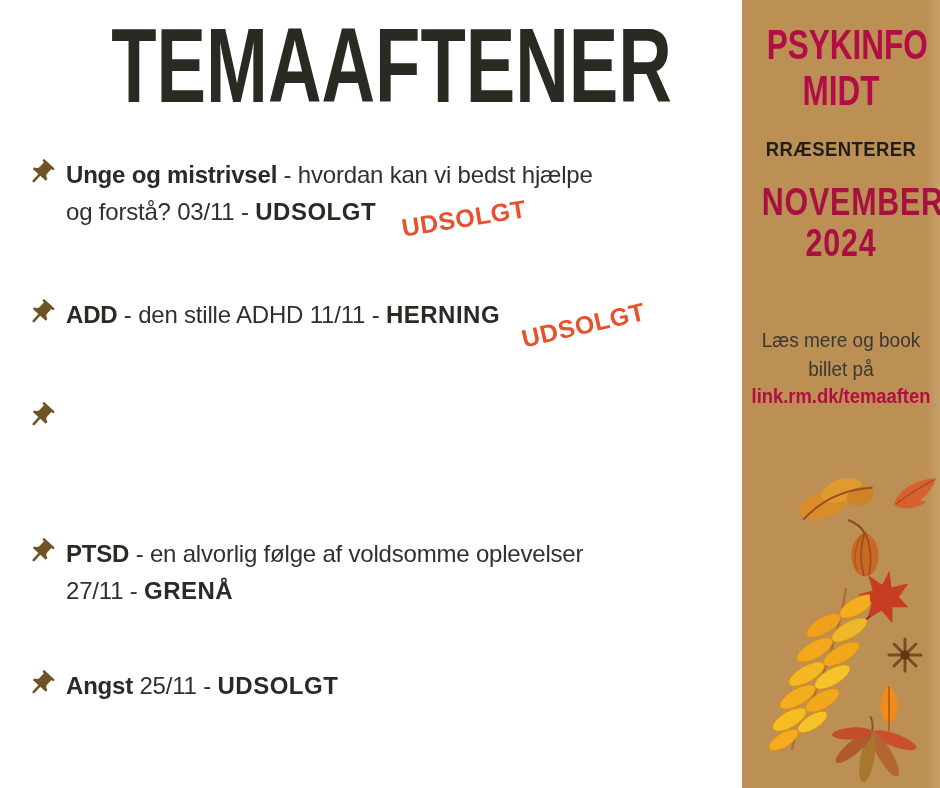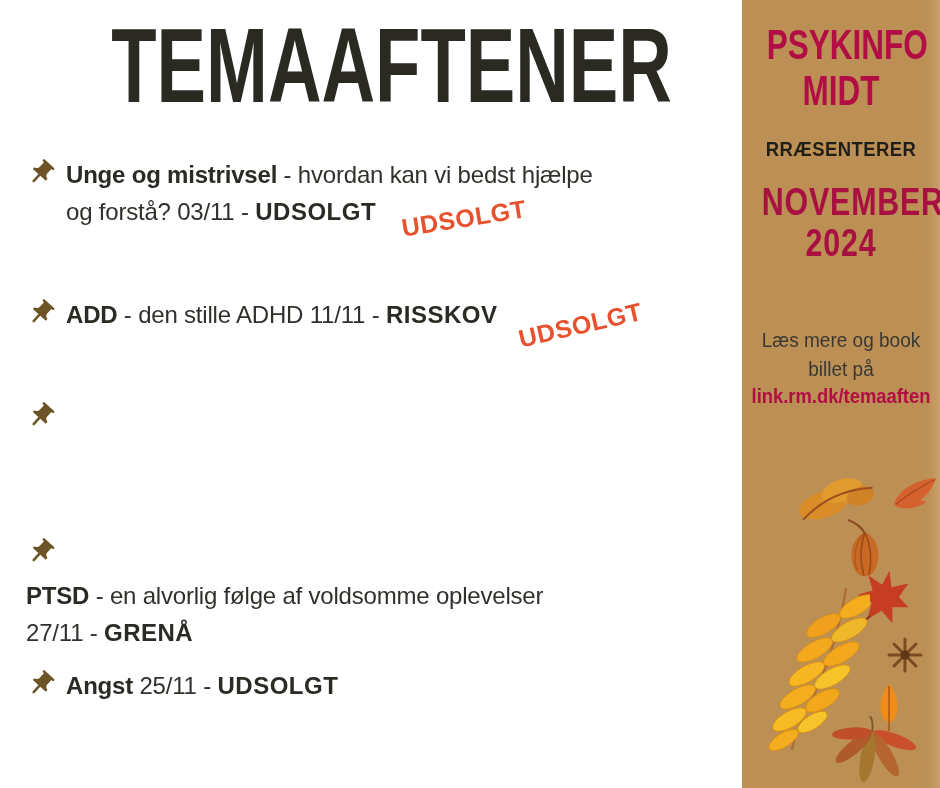--- a/index.html
+++ b/index.html
@@ -33,21 +33,21 @@
   .soldout{
     display:inline-block;font-weight:700;font-size:25px;color:#e8512e;
     letter-spacing:0.5px;margin-left:24px;
     transform:rotate(-9deg) translateY(7px);
   }
   .soldout.tilt-more{transform:rotate(-13deg) translateY(11px);margin-left:18px;}
 
   .ev1{top:144px;margin-top:12px;}
   .ev2{top:296px;}
   .ev3{top:399px;}
-  .ev4{top:535px;flex-direction:column;}
+  .ev4{top:535px;}
   .ev5{top:667px;}
 
   
   .sidebar{
     position:relative;width:198px;height:788px;overflow:hidden;
     background:linear-gradient(90deg,#bc9055 0%,#bc9055 93%,#c9a069 100%);
     text-decoration:underline;
   }
   .sb-block{position:absolute;left:0;right:0;text-align:center;}
   .brand{
@@ -92,21 +92,21 @@
       </div>
     </div>
 
     <div class="event ev2">
       <span class="pin">
         <svg width="30" height="30" viewBox="0 0 24 24">
             <path fill="#6d5426" d="M16,9V4h1c0.55,0,1-0.45,1-1s-0.45-1-1-1H7C6.45,2,6,2.45,6,3s0.45,1,1,1h1v5c0,1.66-1.34,3-3,3v2h5.97v7l1,1l1-1v-7H19v-2 C17.34,12,16,10.66,16,9z"></path>
           </svg>
       </span>
       <div class="event-text">
-        <b>ADD</b><span> - den stille ADHD 11/11 - </span><b class="city">RISSKOV</b><span class="soldout tilt-more">UDSOLGT</span>
+        <b>ADD</b><span> - den stille ADHD 11/11 - </span><b class="city">HERNING</b><span class="soldout tilt-more">UDSOLGT</span>
       </div>
     </div>
 
     <div class="event ev3">
       <span class="pin">
         <svg width="30" height="30" viewBox="0 0 24 24">
             <path fill="#6d5426" d="M16,9V4h1c0.55,0,1-0.45,1-1s-0.45-1-1-1H7C6.45,2,6,2.45,6,3s0.45,1,1,1h1v5c0,1.66-1.34,3-3,3v2h5.97v7l1,1l1-1v-7H19v-2 C17.34,12,16,10.66,16,9z"></path>
           </svg>
       </span>
     </div>

